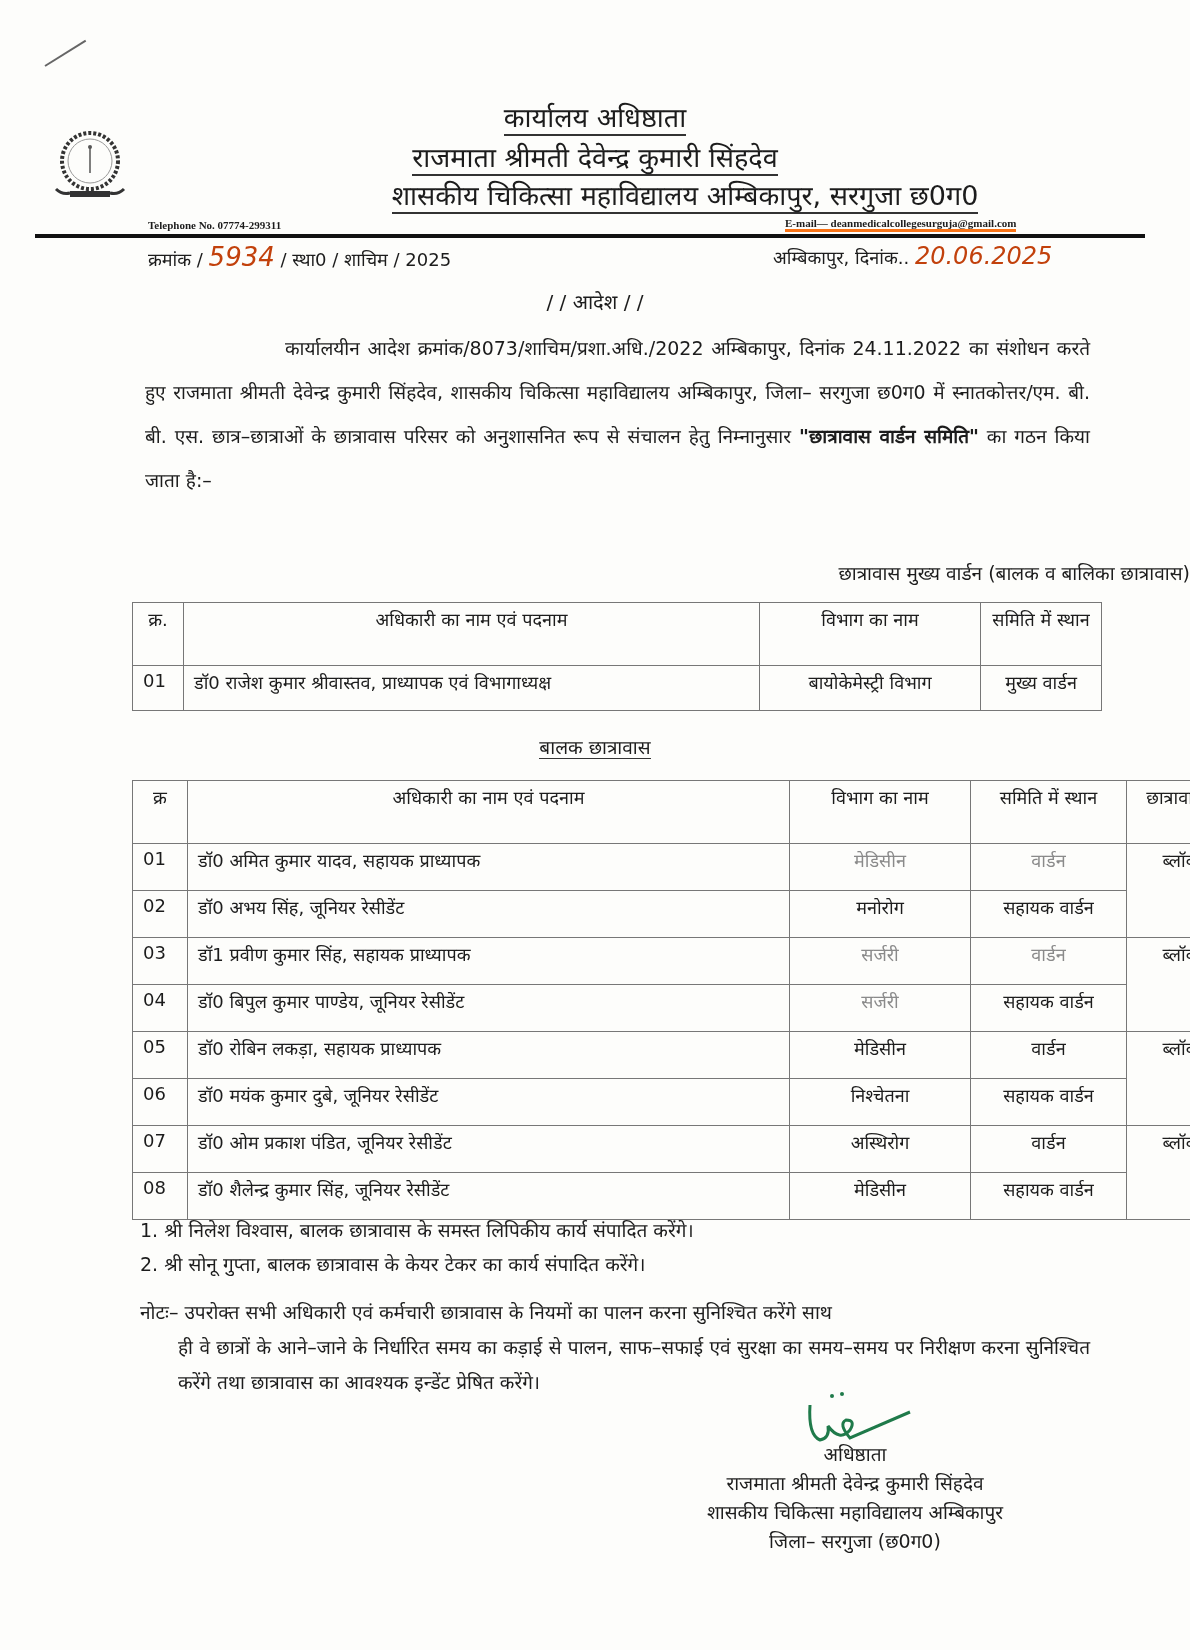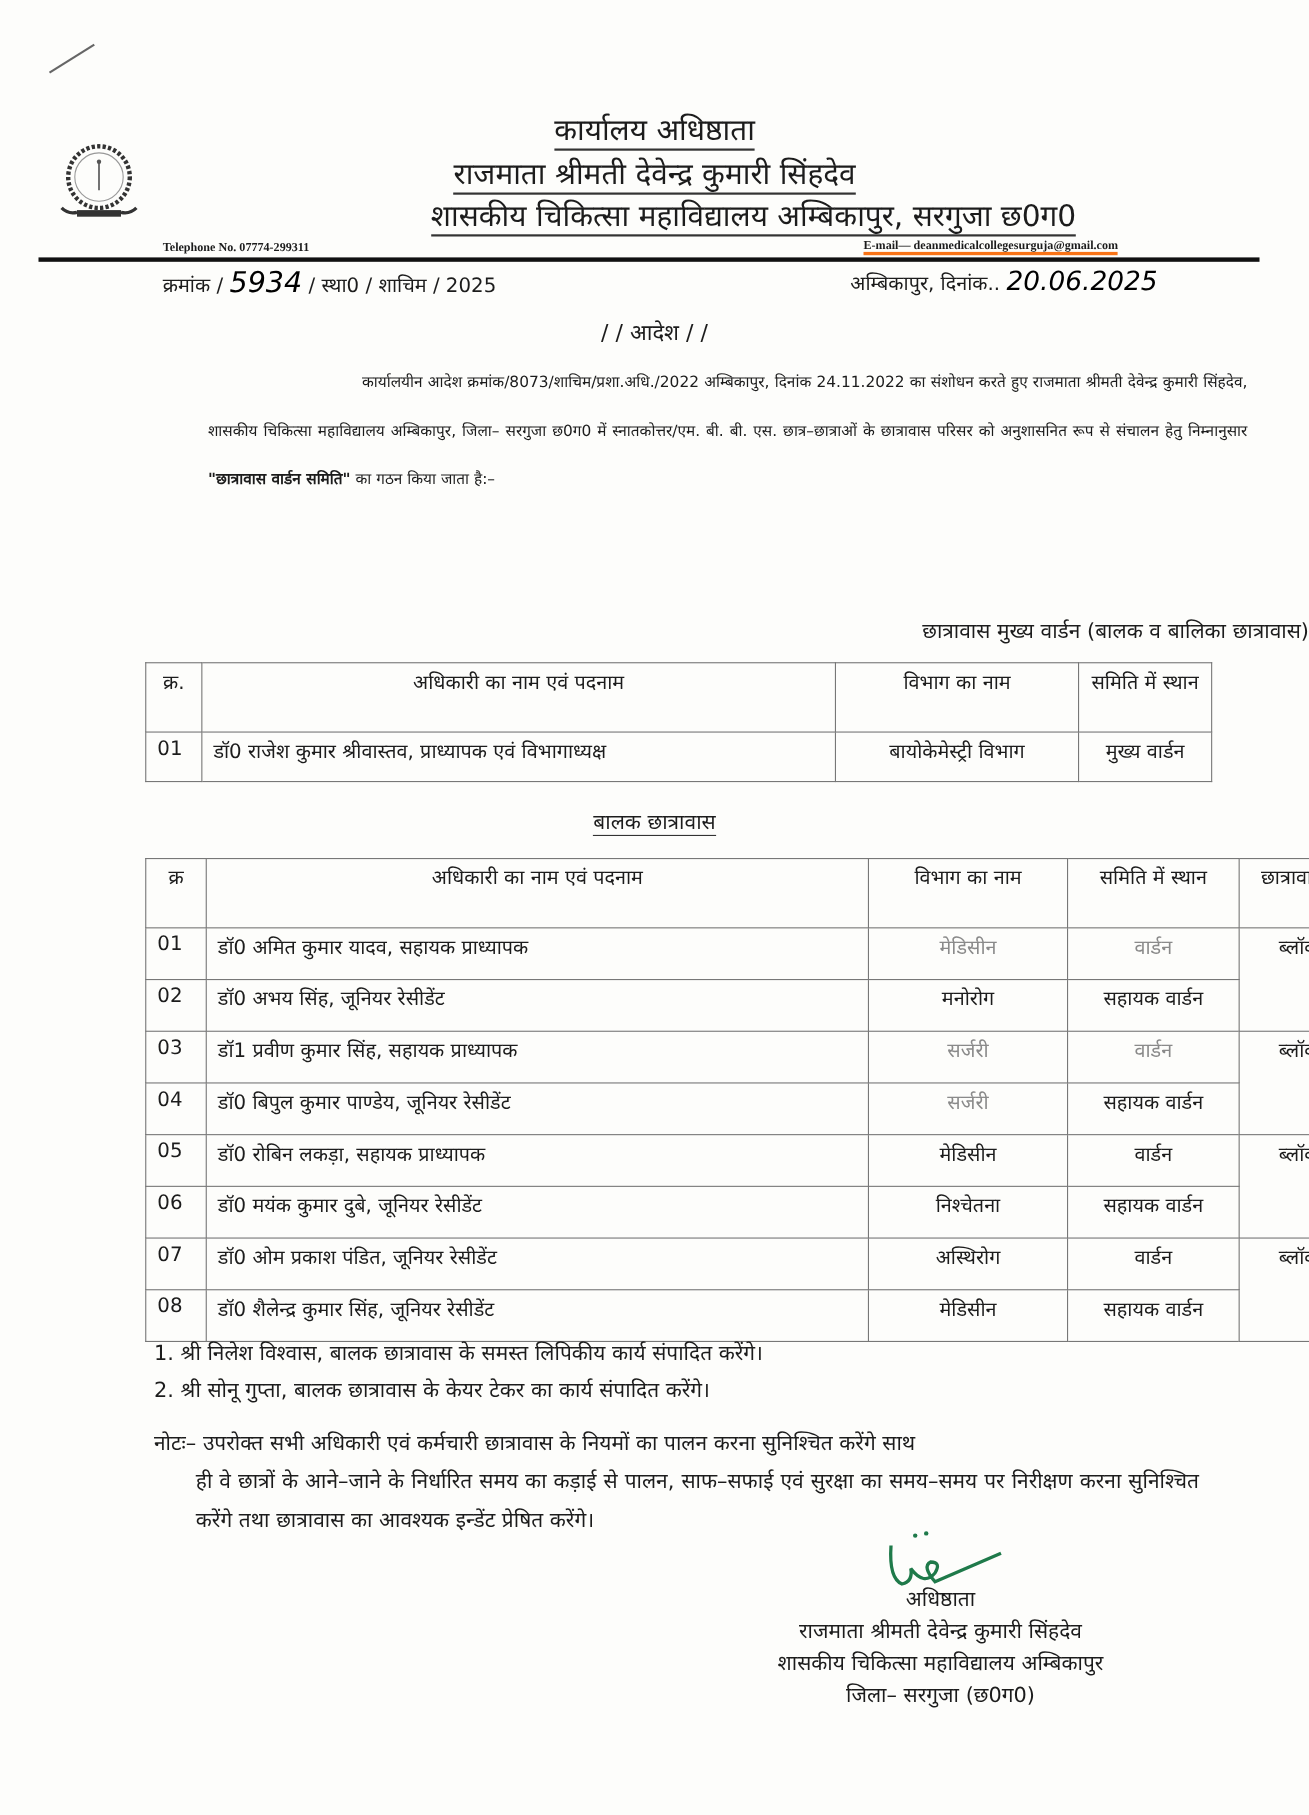--- a/index.html
+++ b/index.html
@@ -13,24 +13,24 @@
   .logo { left: 50px; top: 125px; width: 80px; height: 80px; }
   .hdr { left: 0; width: 1190px; text-align: center; }
   .hdr span { border-bottom: 2px solid #333; padding-bottom: 1px; }
   .h1 { top: 98px; font-size: 27px; }
   .h2 { top: 138px; font-size: 27px; }
   .h3 { top: 176px; font-size: 27px; left: 90px; }
   .tel { left: 148px; top: 219px; font-family: "Liberation Serif", serif; font-weight: bold; font-size: 11px; }
   .email { left: 785px; top: 217px; font-family: Liberation Serif, serif; font-weight: bold; font-size: 11px; border-bottom: 3px solid #f97316; }
   .rule { left: 35px; top: 234px; width: 1110px; height: 4px; background: #111; }
   .kram { left: 148px; top: 242px; font-size: 18px; }
-  .hand { font-family: "DejaVu Sans", sans-serif; color: #000000; font-size: 26px; font-style: italic; margin-top: 33px; }
+  .hand { font-family: "DejaVu Sans", sans-serif; color: #c2410c; font-size: 26px; font-style: italic; margin-top: 33px; }
   .date { left: 773px; top: 242px; font-size: 18px; }
   .adesh { left: 0; width: 1190px; top: 288px; text-align: center; font-size: 20px; }
-  .para { left: 145px; width: 945px; top: 326px; font-size: 14px; line-height: 44px; text-align: justify; margin-left: 44px; }
+  .para { left: 145px; width: 945px; top: 326px; font-size: 19px; line-height: 44px; text-align: justify; }
   .para .ind { display: inline-block; width: 140px; }
   .para b { font-weight: bold; }
   .cap1 { left: 0; width: 1190px; top: 560px; text-align: right; font-size: 19px; }
   .cap2 { left: 0; width: 1190px; top: 734px; text-align: center; font-size: 19px; }
   .cap2 span { border-bottom: 1px solid #333; }
   table { border-collapse: collapse; font-size: 18px; }
   td, th { border: 1px solid #777; font-weight: normal; vertical-align: top; padding: 4px 10px; }
   .t1 { left: 132px; top: 602px; width: 970px; }
   .t1 th { height: 54px; }
   .t1 td { height: 36px; }

